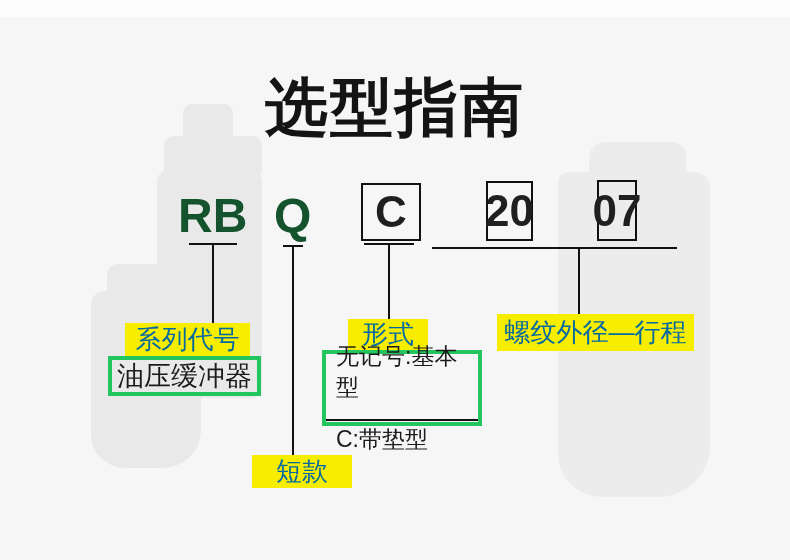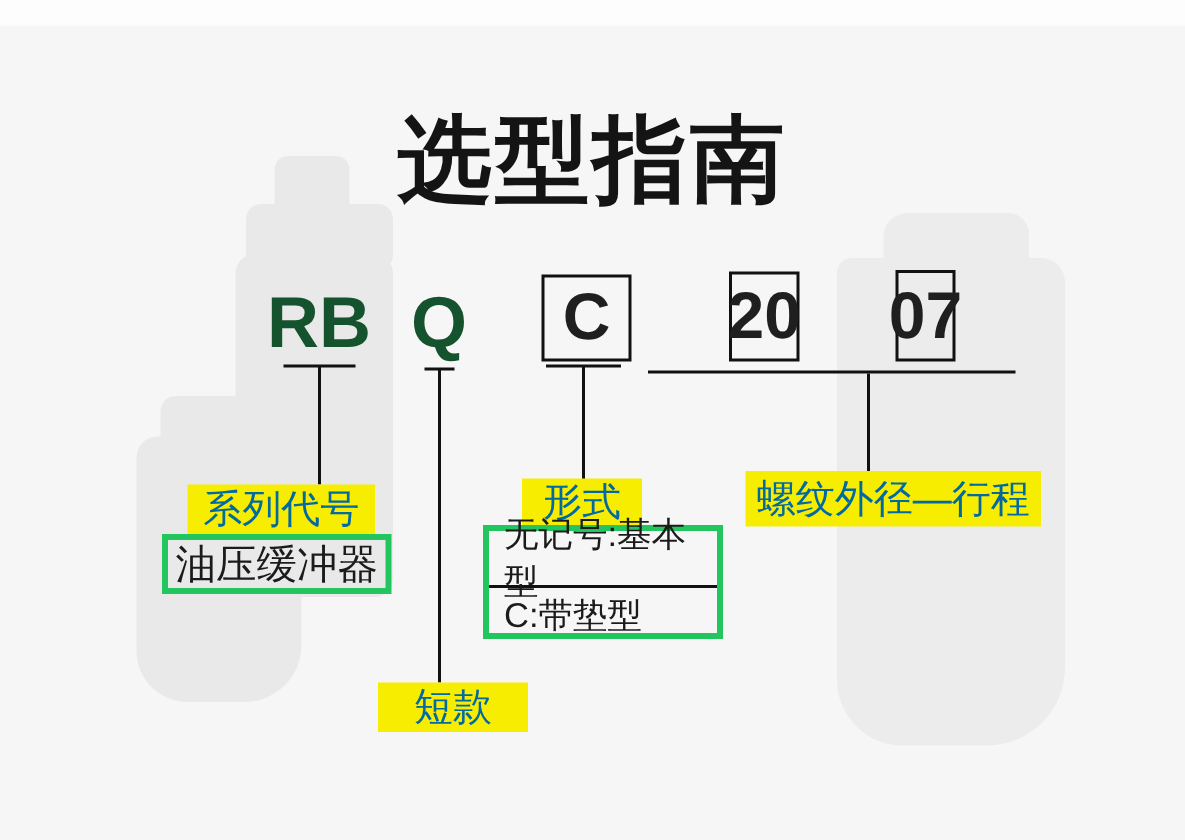--- a/index.html
+++ b/index.html
@@ -81,21 +81,21 @@
   #series-box{
     left:108px;top:356px;width:153px;height:40px;
     display:flex;align-items:center;justify-content:center;
     font-size:27px;
   }
   #form-box{left:322px;top:350px;width:160px;height:76px;}
   #form-box .row{
     height:36px;display:flex;align-items:center;
     padding-left:10px;font-size:23px;
   }
-  #form-box .row + .row{border-top:2px solid #111;}
+  #form-box .row + .row{border-top:2px solid #111;margin-top:29px;}
 </style>
 </head>
 <body>
 
 <div class="stage">
 
   <div class="top-strip"></div>
 
   <div class="sil" id="tall-cap"></div>
   <div class="sil" id="tall-shoulder"></div>

